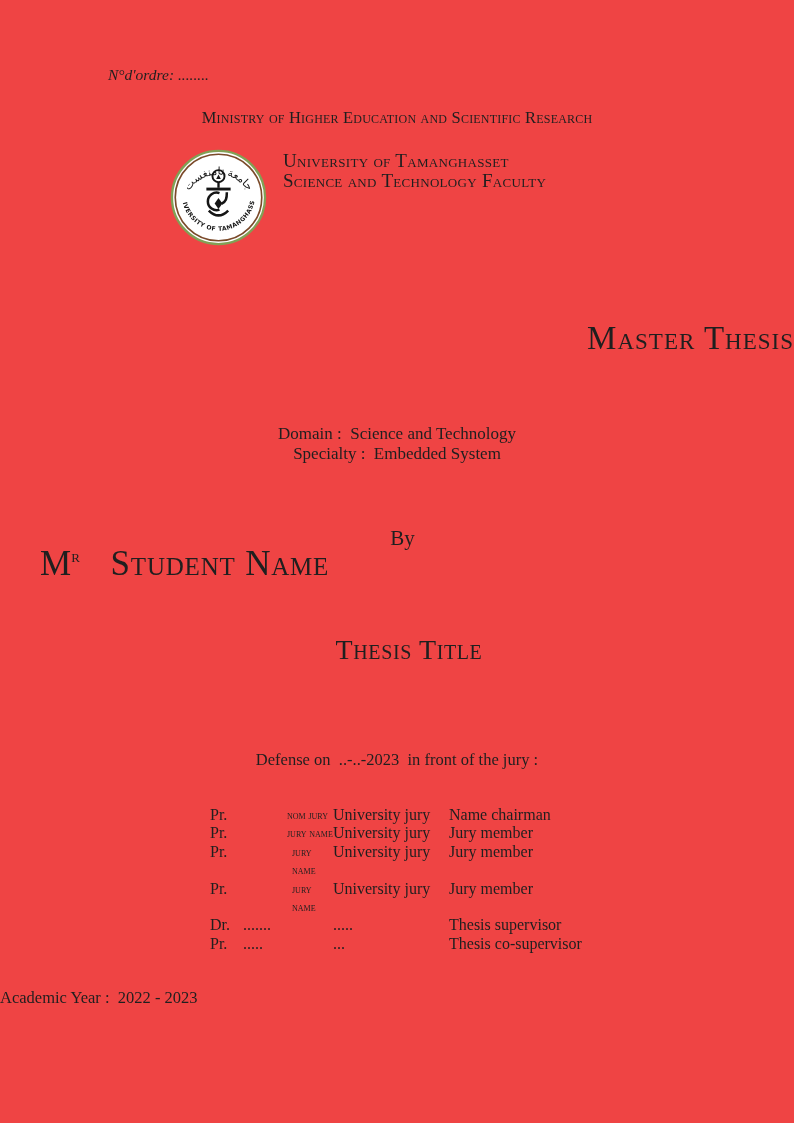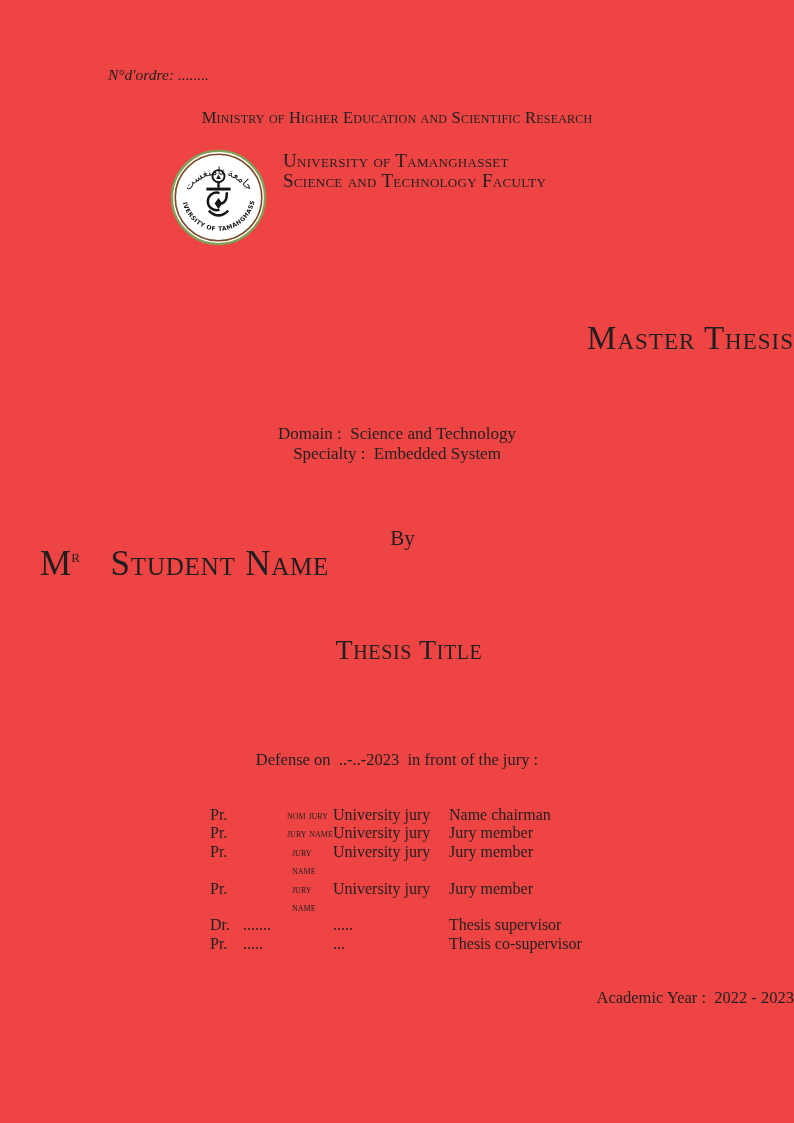--- a/index.html
+++ b/index.html
@@ -72,21 +72,21 @@
   }
   .jury-row {
     display: grid;
     grid-template-columns: 33px 90px 116px auto;
     line-height: 18.4px;
   }
   .cell-name.sc { font-variant: small-caps; font-size: 11px; margin-left: 44px; }
   .cell-name.indent { padding-left: 5px; }
   .year {
     position: absolute; top: 988px; left: 0; right: 0;
-    text-align: right; font-size: 16.5px;
+    text-align: left; font-size: 16.5px;
   }
 </style>
 </head>
 <body>
 
 <div class="page">
 
   <div class="ordre">N°d'ordre: ........</div>
 
   <div class="header-block">

